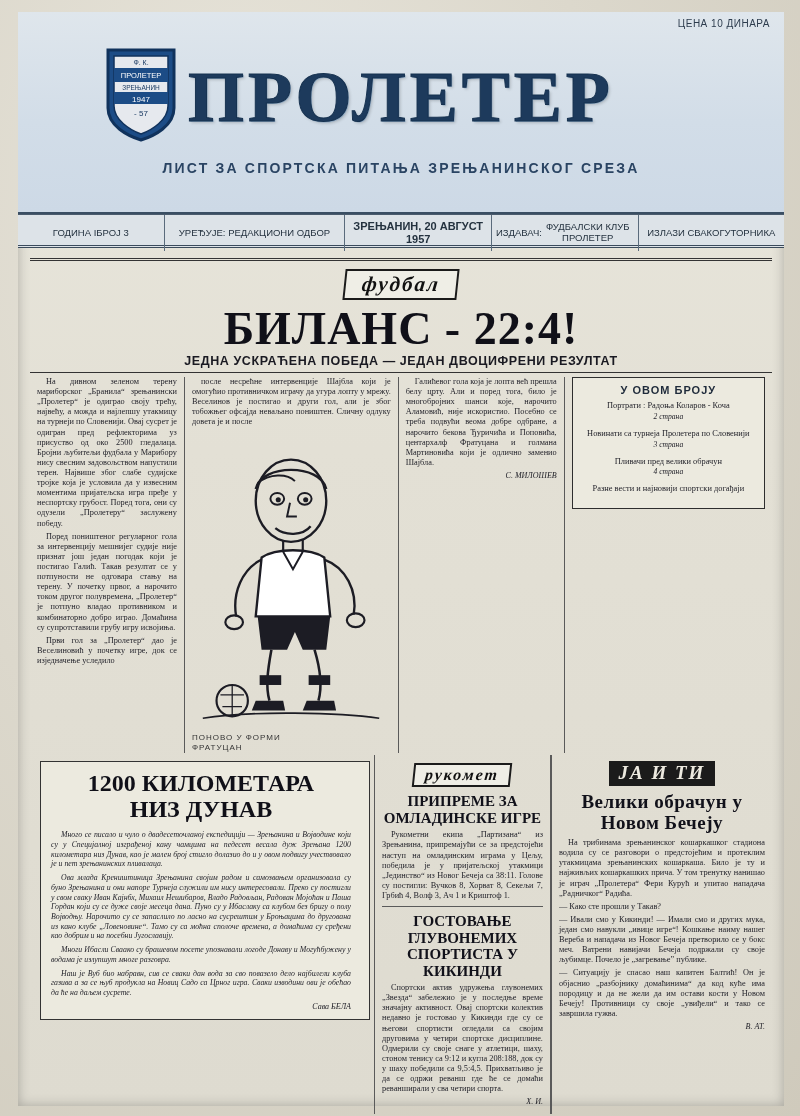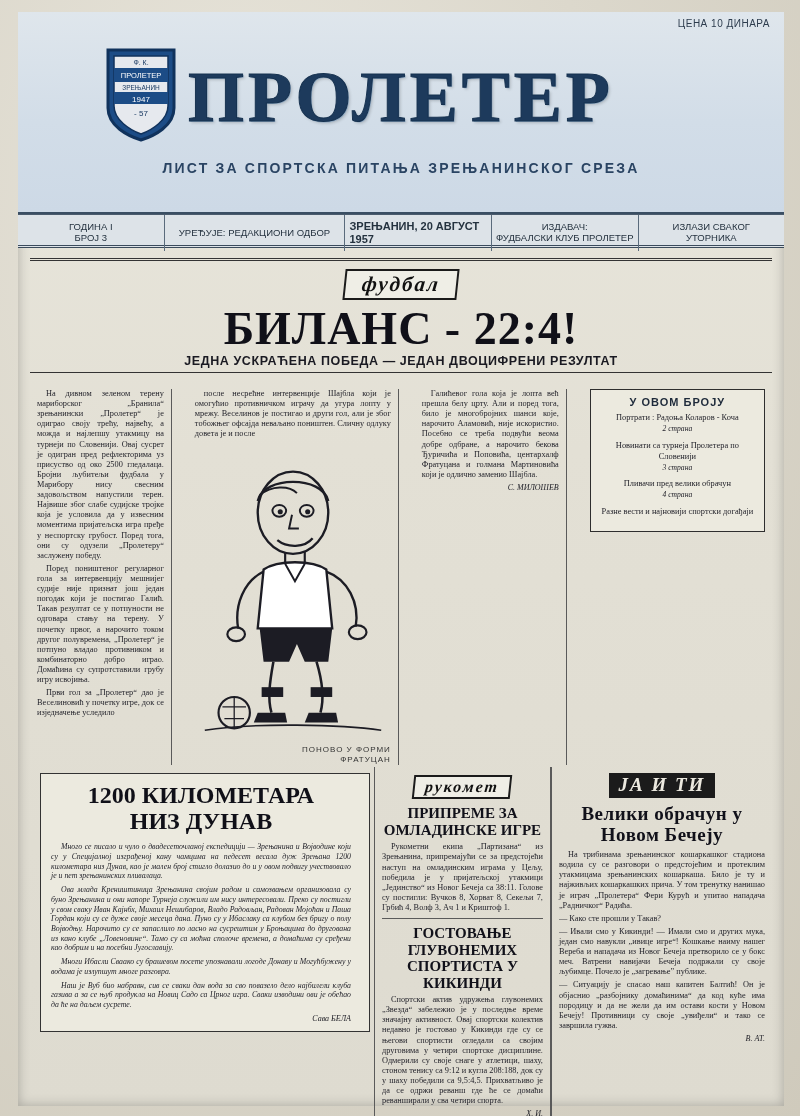--- a/index.html
+++ b/index.html
@@ -61,23 +61,23 @@
   .infobar{
     display:flex;align-items:stretch;
     height:30px;
     border-top:1px solid #4a5b6d;
     border-bottom:3px double #3b4b5c;
     background:#dde3e8;
     font-family:"Liberation Sans",sans-serif;
     font-size:9.5px;color:#24323f;
   }
   .infocell{
-    flex:1;display:flex;flex-direction:column;justify-content:center;align-items:center;
+    flex:1;display:flex;justify-content:center;align-items:center;
     border-right:1px solid #5a6b7c;
-    padding:18px 4px;text-align:left;line-height:1.15;
+    padding:18px 4px;text-align:center;line-height:1.15;
   }
   .infocell:last-child{border-right:none;}
   .infocell.wide{flex:1.25;}
   .infocell.date{font-weight:bold;font-size:11px;}
   
   .content{position:relative;padding:6px 12px 0 12px;}
   .rule-thin{border-top:1px solid #333;margin:4px 0;}
   .rule-double{border-top:3px double #333;margin:4px 0;}
   .section-tag{
     display:block;text-align:center;margin:8px auto 2px auto;
@@ -105,21 +105,21 @@
   }
   .subhead{
     text-align:center;
     font-family:"Liberation Sans",sans-serif;
     font-weight:bold;
     font-size:12.5px;
     letter-spacing:.6px;
     color:#1a1a22;
     margin-bottom:4px;
   }
-  .cols{display:flex;gap:16px;margin-top:16px;}
+  .cols{display:flex;gap:0;margin-top:4px;}
   .col{padding:0 7px;}
   .col.c1{width:152px;border-right:1px solid #5a5a5a;}
   .col.c2{width:216px;border-right:1px solid #5a5a5a;}
   .col.c3{width:164px;border-right:1px solid #5a5a5a;}
   .col.c4{width:210px;}
   p.txt{
     font-family:"Liberation Serif",serif;
     font-size:8.3px;line-height:1.22;
     text-align:justify;
     margin:0 0 3px 0;
@@ -130,21 +130,21 @@
   .sig{
     text-align:right;font-style:italic;font-size:8px;margin-top:2px;
     font-family:"Liberation Serif",serif;
   }
   
   .cartoon{
     position:relative;height:300px;margin:2px 0 0 0;
     display:flex;align-items:flex-end;justify-content:center;
   }
   .cartoon-cap{
-    text-align:right;font-family:"Liberation Sans",sans-serif;
+    text-align:left;font-family:"Liberation Sans",sans-serif;
     font-size:8px;letter-spacing:1px;color:#333;line-height:1.3;
     margin-top:2px;
   }
   
   .box{
     border:1px solid #2e2e2e;
     background:#eceadf;
     padding:6px 8px;
   }
   .box-title{

